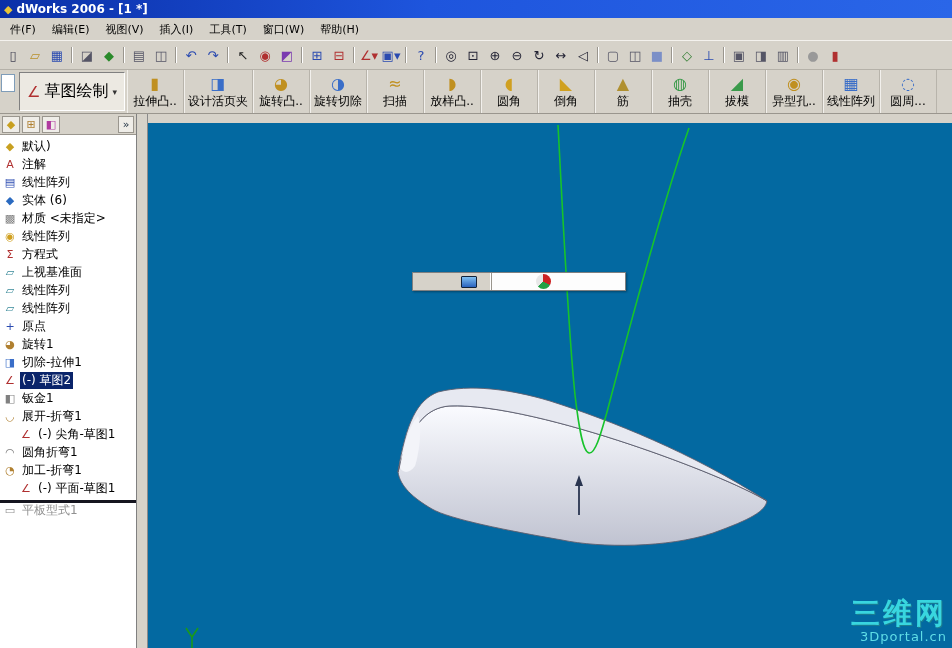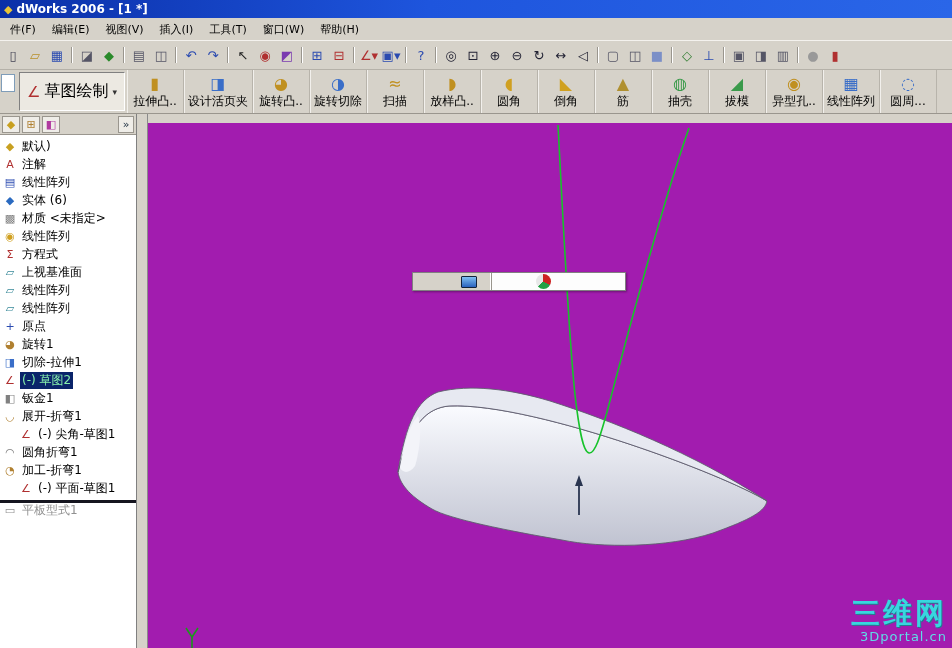--- a/index.html
+++ b/index.html
@@ -44,29 +44,29 @@
   .tree-panel { width:137px; background:#fff; border-right:1px solid #808080; display:flex; flex-direction:column; overflow:hidden; }
   .tree-tabs { height:21px; background:#d6d2c9; display:flex; align-items:center; padding:0 2px; gap:2px; border-bottom:1px solid #9a968e; flex:0 0 auto; }
   .tree-tab { width:18px; height:17px; border:1px solid #9a968e; background:#efede8; font-size:11px;
     display:flex; align-items:center; justify-content:center; }
   .tree-chevron { margin-left:auto; width:16px; height:17px; border:1px solid #9a968e; background:#efede8;
     font-size:11px; display:flex; align-items:center; justify-content:center; color:#234; }
   .tree-list { flex:1; overflow:hidden; padding-top:2px; }
   .titem { height:18px; display:flex; align-items:center; font-size:12px; gap:3px; padding-left:3px; white-space:nowrap; }
   .titem .ticon { width:14px; text-align:center; font-size:11px; flex:0 0 auto; }
   .titem .tlabel { padding:0 2px; }
-  .titem.selected .tlabel { background:#0a246a; color:#86efac; }
+  .titem.selected .tlabel { background:#0a246a; color:#ffffff; }
   .titem.dim { color:#909090; }
   .titem.indent { padding-left:19px; }
   .titem.rollback_above { border-top:3px solid #15151f; margin-top:3px; }
 
   .divider { width:11px; background:#d6d2c9; border-right:1px solid #8a8a8a; flex:0 0 auto; }
 
   
-  .viewport { position:relative; flex:1; background:#a21caf; overflow:hidden;margin-top:9px; }
+  .viewport { position:relative; flex:1; background:#0369a1; overflow:hidden;margin-top:9px; }
   .viewport svg { position:absolute; left:0; top:0; }
 
   .floatbar { position:absolute; left:264px; top:149px; width:214px; height:19px; display:flex;
     background:#d6d2c9; border:1px solid #808080; box-shadow:1px 1px 2px rgba(0,0,0,.35); }
   .fb-left { width:79px; display:flex; align-items:center; justify-content:flex-end; padding-right:14px;
     border-right:1px solid #9a968e; box-shadow:inset -1px 0 0 #fff; }
   .monitor-icon { width:16px; height:12px; background:linear-gradient(#7fc0f2,#2a63be);
     border:1px solid #12233a; border-radius:1px; }
   .fb-right { flex:1; background:#fdfdfd; display:flex; align-items:center; padding-left:44px; }
   .logo-icon { width:15px; height:15px; border-radius:50%;

